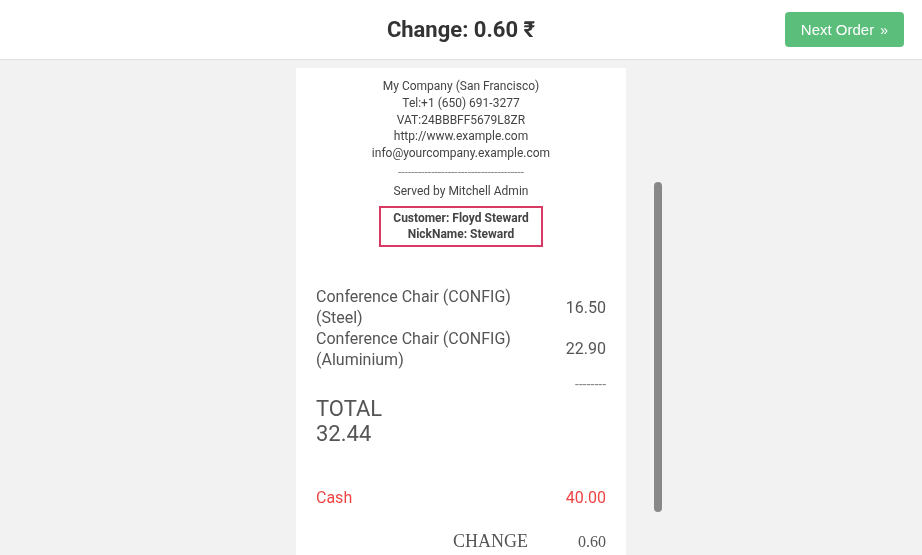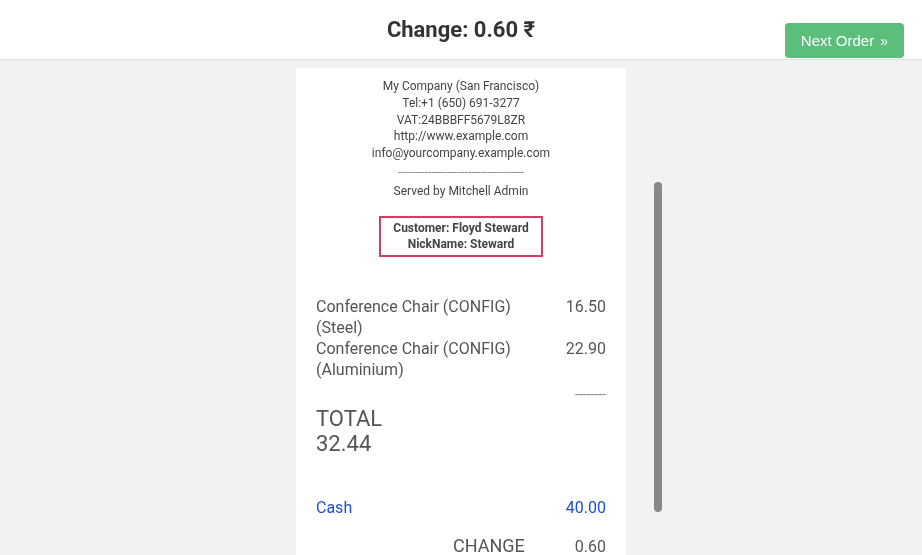--- a/index.html
+++ b/index.html
@@ -21,21 +21,21 @@
       justify-content: center;
     }
     .change-title {
       font-size: 22px;
       font-weight: 700;
       color: #333;
     }
     .next-order-btn {
       position: absolute;
       right: 18px;
-      top: 23px;
+      top: 12px;
       background: #5bbf7b;
       color: #fff;
       border: none;
       border-radius: 4px;
       padding: 9px 16px;
       font-size: 15px;
       cursor: pointer;
       display: flex;
       align-items: center;
       gap: 6px;
@@ -64,34 +64,35 @@
     .receipt-header .dashes {
       letter-spacing: 0px;
       color: #888;
       margin: 2px 0;
       font-size: 12px;
     }
     .customer-box {
       border: 2px solid #d83a63;
       padding: 2px 12px;
       display: inline-block;
-      margin-top: 16px;
+      margin-top: 6px;
       font-weight: 700;
       font-size: 12px;
       line-height: 1.4;
     }
     .items {
       margin-top: 40px;
     }
     .item-row {
       display: flex;
       justify-content: space-between;
       font-size: 16px;
       color: #555;
       line-height: 1.3;
+      align-items: center;
     }
     .item-name { flex: 1; padding-right: 10px; }
     .item-price { text-align: right; white-space: nowrap; }
     .right-dashes {
       text-align: right;
       color: #888;
       font-size: 14px;
       margin-top: 6px;
       letter-spacing: 0px;
     }
@@ -112,28 +113,29 @@
     }
     .total-value {
       font-size: 22px;
       color: #555;
     }
     .cash-section { margin-top: 42px; }
     .cash-row {
       display: flex;
       justify-content: space-between;
       font-size: 16px;
-      color: #1d4ed8;
+      color: #ef4444;
       gap: 48px;
     }
     .change-row {
       display: flex;
       justify-content: space-between;
       align-items: baseline;
-      margin-top: 18px;
+      margin-top: 24px;
+      font-family: Liberation Serif, serif;
     }
     .change-label {
       font-size: 18px;
       color: #555;
       flex: 1;
       text-align: right;
       padding-right: 50px;
     }
     .change-value {
       font-size: 16px;

